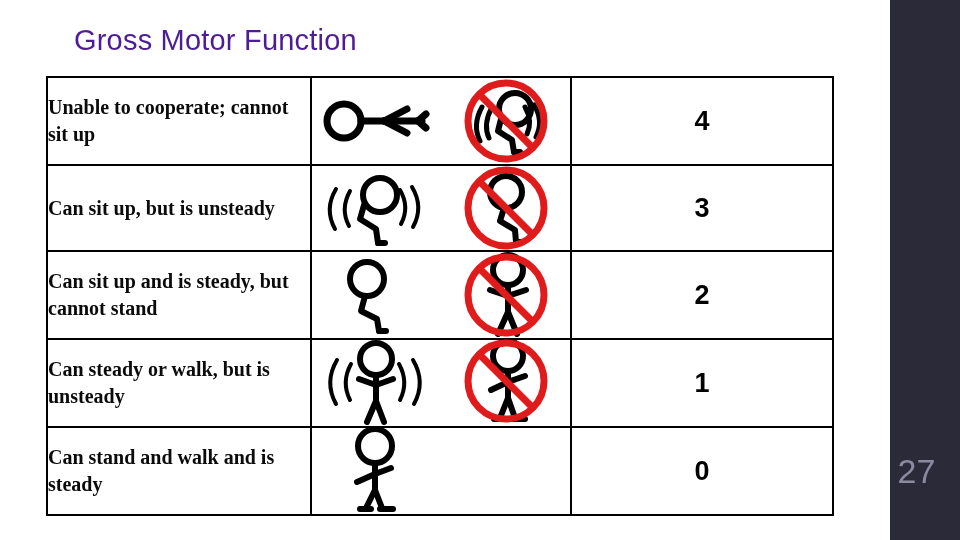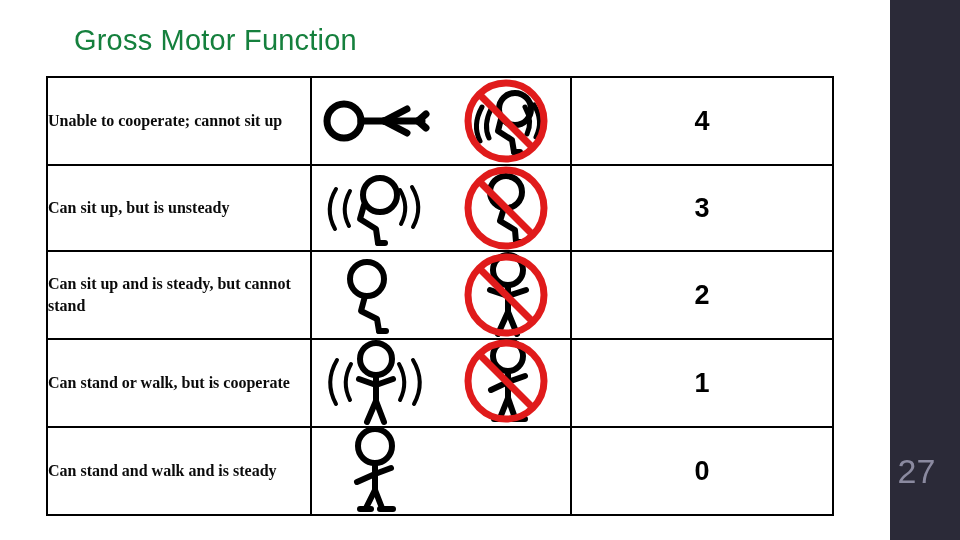--- a/index.html
+++ b/index.html
@@ -25,21 +25,21 @@
   }
 
   
   #slide-title {
     position: absolute;
     left: 74px;
     top: 24px;
     font-family: "Liberation Sans", sans-serif;
     font-size: 29px;
     font-weight: 400;
-    color: #15803d;
+    color: #4c1d95;
     letter-spacing: 0.2px;
     white-space: nowrap;
   }
 
   
   #scale-table {
     position: absolute;
     left: 46px;
     top: 76px;
     width: 786px;
@@ -54,21 +54,21 @@
     vertical-align: middle;
   }
   .col-desc   { width: 264px; }
   .col-pics   { width: 260px; }
   .col-score  { width: 262px; }
 
   .desc-cell {
     padding: 6px 10px 6px 14px;
     font-family: "Liberation Serif", serif;
     font-weight: bold;
-    font-size: 16px;
+    font-size: 20px;
     line-height: 1.35;
     color: #0b0b0b;
   }
 
   .pics-cell {
     text-align: center;
   }
   .pics-inner {
     display: flex;
     align-items: center;
@@ -255,21 +255,21 @@
                 </g>
               </svg>
             </div>
           </div>
         </td>
 
         <td class="score-cell">2</td>
       </tr>
 
       <tr class="r4">
-        <td class="desc-cell">Can stand or walk, but is cooperate</td>
+        <td class="desc-cell">Can steady or walk, but is unsteady</td>
 
         <td class="pics-cell">
           <div class="pics-inner">
 
             <div class="fig-slot">
               <svg width="112" height="86" viewBox="0 0 112 86">
                 <g stroke="#000" stroke-width="4" fill="none" stroke-linecap="round">
                   <path d="M16 20 Q3 42 15 64"></path>
                   <path d="M30 24 Q20 42 29 60"></path>
                   <path d="M92 20 Q105 42 93 64"></path>

